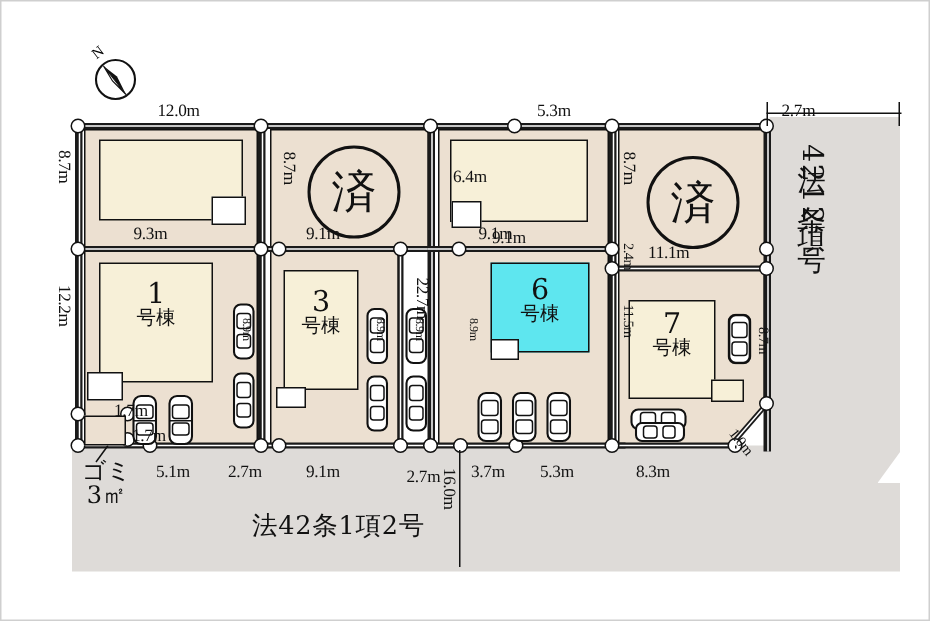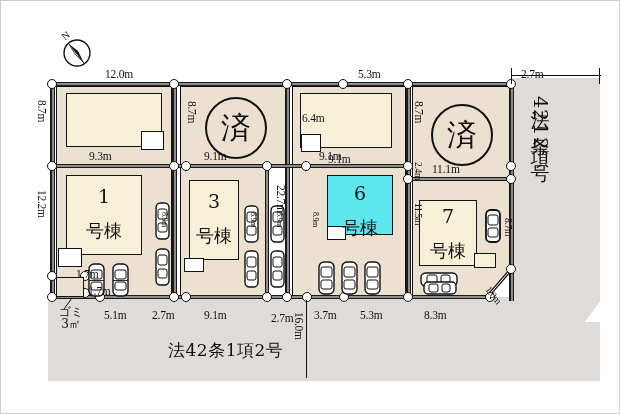--- a/index.html
+++ b/index.html
@@ -57,21 +57,21 @@
   .tick{position:absolute;background:#111;}
 
   
   .lotlabel{
     position:absolute;text-align:center;color:#111;
     font-family:"DejaVu Serif","Liberation Serif",serif;
     font-weight:400;line-height:1.02;
     white-space:nowrap;
   }
   .lotlabel .num{display:block;font-size:19px;}
-  .lotlabel .kan{display:block;font-size:18px;letter-spacing:0px;margin-top:16px;}
+  .lotlabel .kan{display:block;font-size:13px;letter-spacing:0px;}
   .lotlabel.inline{font-size:18px;}
 
   
   .sumi{
     position:absolute;border:2.5px solid #111;border-radius:50%;
     display:flex;align-items:center;justify-content:center;
     font-family:"DejaVu Serif","Liberation Serif",serif;
     font-size:30px;color:#111;background:transparent;
   }
 
@@ -108,21 +108,21 @@
   .car{position:absolute;}
   .car svg{display:block;}
 
   
   .gomi{
     position:absolute;background:#ece0d1;border:1.4px solid #111;
   }
   .gomilabel{
     position:absolute;text-align:center;line-height:1.0;
     font-family:"DejaVu Serif","Liberation Serif",serif;
-    font-size:12px;color:#111;white-space:nowrap;
+    font-size:16px;color:#111;white-space:nowrap;
   }
   .gomilabel span{display:block;}
 
   
   .porch{position:absolute;background:#fff;border:1.4px solid #111;}
   .porch2{position:absolute;background:#f7f0d8;border:1.4px solid #111;}
 </style>
 </head>
 <body>
 

